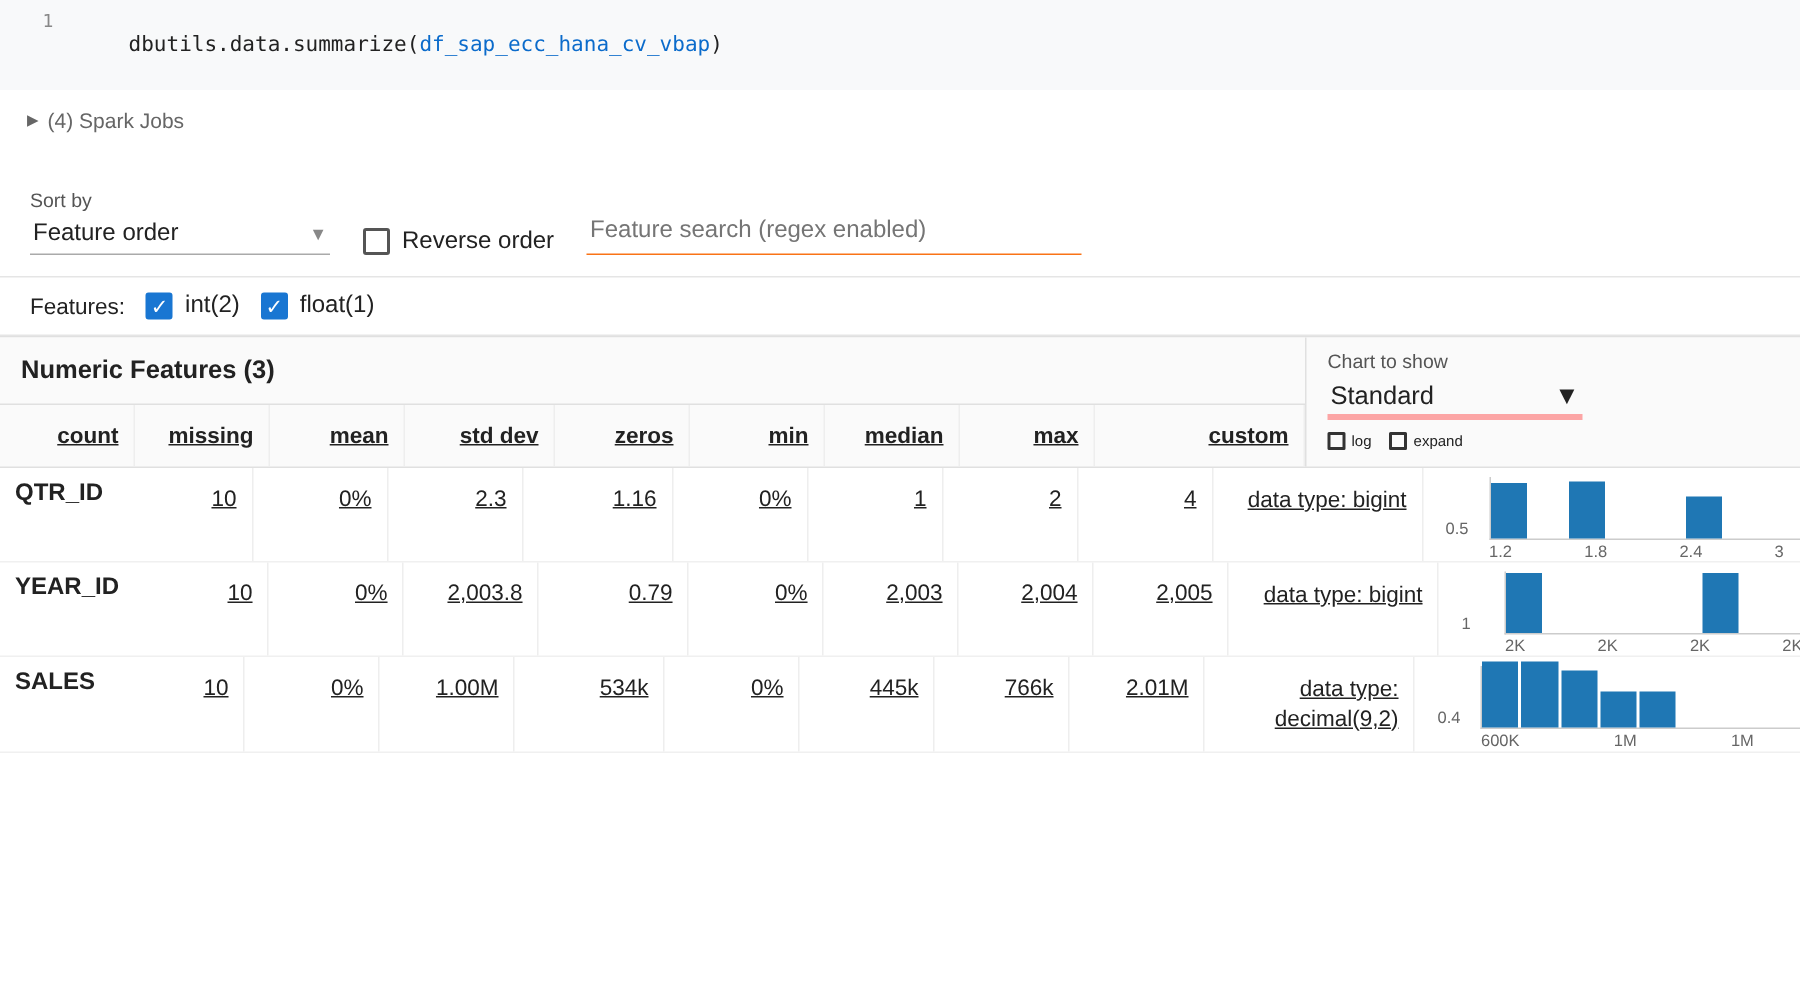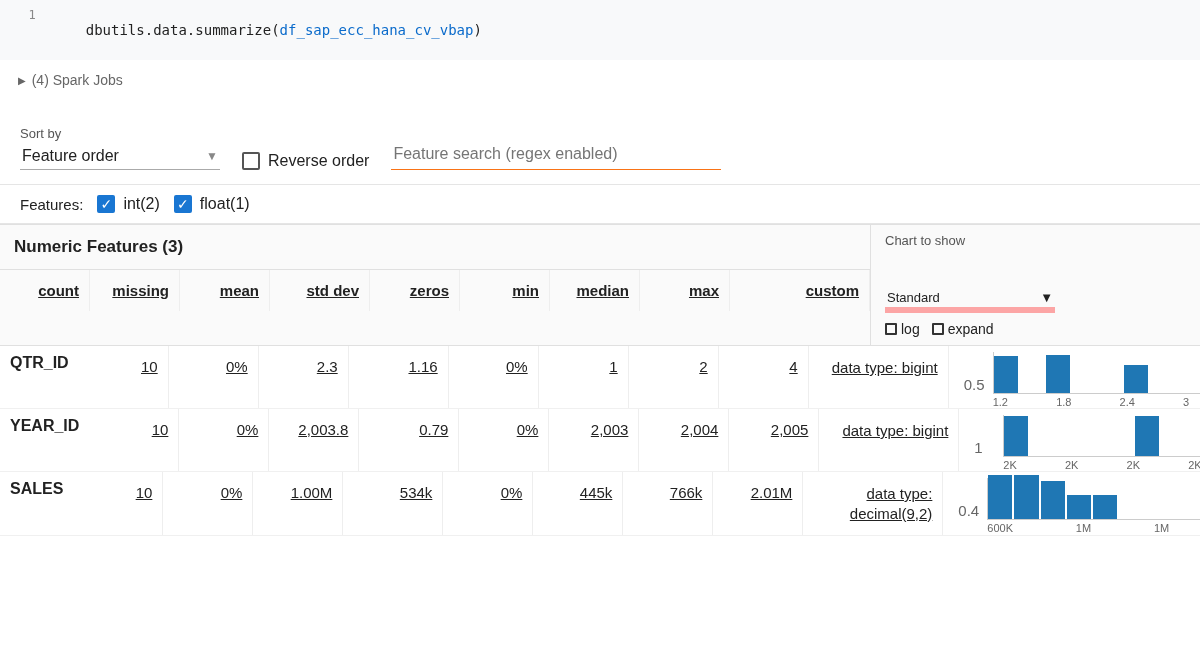--- a/index.html
+++ b/index.html
@@ -111,27 +111,26 @@
     .nt-head-right {
       width:377px;
       padding:8px 12px 8px 14px;
       border-left:1px solid #e0e0e0;
       display:flex; flex-direction:column; gap:4px;
     }
     .nt-head-right .ctl { font-size:13px; color:#555; }
     .dd2 {
       display:flex; justify-content:space-between; align-items:center;
       width: 170px;
-      border-bottom: 6px solid #fca5a5;
+      border-bottom: 4px solid #fca5a5;
       padding: 2px 2px;
-      font-size: 13px;
+      font-size: 17px;
       color: #222;
-      margin-top: 36px;
-    }
-    .smallchk-row { display:flex; gap:12px; font-size:14px; margin-top:4px;}
+    }
+    .smallchk-row { display:flex; gap:12px; font-size:10px; margin-top:4px;}
     .smallchk { display:flex; align-items:center; gap:4px; }
     .smallchk .sbox { width:12px; height:12px; border:2px solid #333; border-radius:1px; display:inline-block;}
     .nt-body {}
     .nt-feature-name {
       font-weight:700; font-size:16px; padding:8px 10px 0 10px;
     }
     .nt-row {
       display:flex; border-bottom:1px solid #f0f0f0;
     }
     .nt-row-left {
@@ -148,21 +147,21 @@
       position:relative;
     }
     .histo {
       display:flex; align-items:flex-end; gap:2px;
       height:42px; width:260px; margin-left:30px;
       border-bottom:1px solid #ccc; border-left:1px solid #ccc;
       position:relative;
     }
     .histo .bar { background:#1f77b4; width:100%; }
     .histo .yaxislab {
-      position:absolute; left:-30px; bottom:0; font-size:15px; color:#666;
+      position:absolute; left:-30px; bottom:0; font-size:11px; color:#666;
     }
     .xaxis {
       display:flex; width:260px; margin-left:30px; font-size:11px; color:#666; justify-content:space-between; padding-top:2px;
     }
   </style>
 </head>
 <body>
 
 <div class="code-cell">
   <span class="linenum">1</span>

